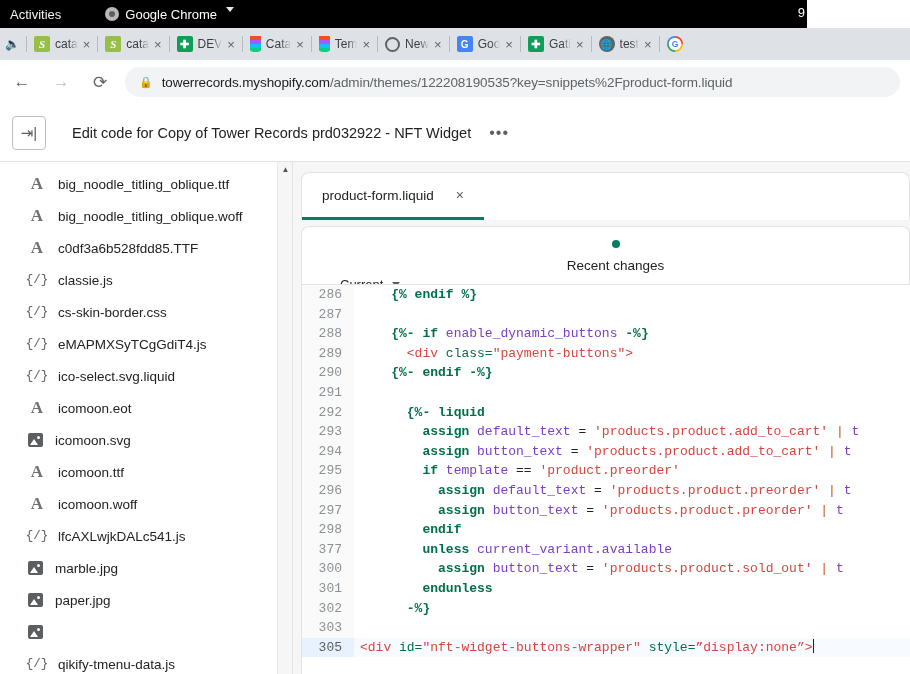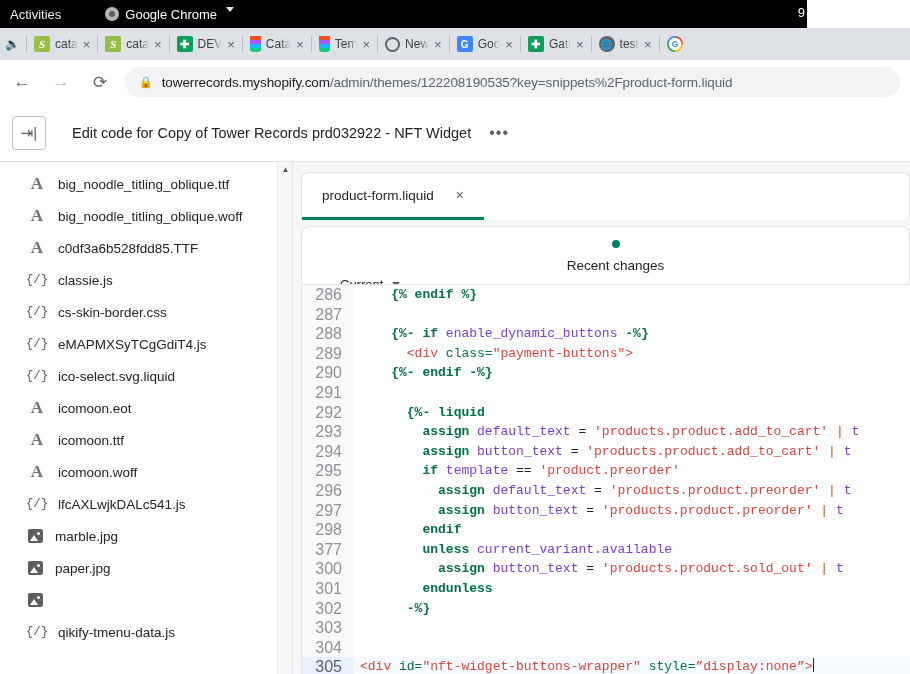--- a/index.html
+++ b/index.html
@@ -263,22 +263,22 @@
     position: absolute; left: 8px; right: 0; top: 122px; bottom: 0;
     background: #ffffff; border-left: 1px solid #e1e3e5; border-top: 1px solid #e1e3e5;
     overflow: hidden;
   }
   #code-scroll { position: relative; }
   .code-line { display: flex; height: 19.6px; align-items: center; }
   .code-line.active .ln { background: #e8f2fe; color: #5c5f62; }
   .code-line.active .src { background: #f7fbff; }
   .ln {
     width: 52px; flex: none; text-align: right; padding-right: 12px;
-    font-family: Liberation Sans, sans-serif;
-    font-size: 16px; color: #8c9196;
+    font-family: Liberation Mono, monospace;
+    font-size: 13px; color: #8c9196;
     line-height: 19.6px; height: 19.6px;
     background: #fafafa;
   }
   .src {
     flex: 1; height: 19.6px; line-height: 19.6px;
     font-family: "Liberation Mono", "DejaVu Sans Mono", monospace;
     font-size: 13px; white-space: pre; color: #202223;
     padding-left: 6px; overflow: hidden;
   }
   .tok-kw   { color: #00704a; font-weight: bold; }
@@ -438,20 +438,24 @@
           </div>
           <div class="file-row">
             <span class="file-icon code">{/}</span>
             <span class="file-name">ico-select.svg.liquid</span>
           </div>
           <div class="file-row">
             <span class="file-icon font">A</span>
             <span class="file-name">icomoon.eot</span>
           </div>
           <div class="file-row">
+            <span class="file-icon image"></span>
+            <span class="file-name">icomoon.svg</span>
+          </div>
+          <div class="file-row">
             <span class="file-icon font">A</span>
             <span class="file-name">icomoon.ttf</span>
           </div>
           <div class="file-row">
             <span class="file-icon font">A</span>
             <span class="file-name">icomoon.woff</span>
           </div>
           <div class="file-row">
             <span class="file-icon code">{/}</span>
             <span class="file-name">lfcAXLwjkDALc541.js</span>
@@ -566,24 +570,20 @@
               <span class="src"><span class="tok-plain">        </span><span class="tok-kw">endunless</span></span>
             </div>
             <div class="code-line">
               <span class="ln">302</span>
               <span class="src"><span class="tok-plain">      </span><span class="tok-punc">-%}</span></span>
             </div>
             <div class="code-line">
               <span class="ln">303</span>
               <span class="src"></span>
             </div>
-            <div class="code-line">
-              <span class="ln">304</span>
-              <span class="src"></span>
-            </div>
             <div class="code-line active">
               <span class="ln">305</span>
               <span class="src"><span class="tok-tag">&lt;div </span><span class="tok-attr">id=</span><span class="tok-str">"nft-widget-buttons-wrapper"</span><span class="tok-attr"> style=</span><span class="tok-str">”display:none”</span><span class="tok-tag">&gt;</span><span class="caret"></span></span>
             </div>
           </div>
       </div>
 
     </div>
   </div>
 </div>

